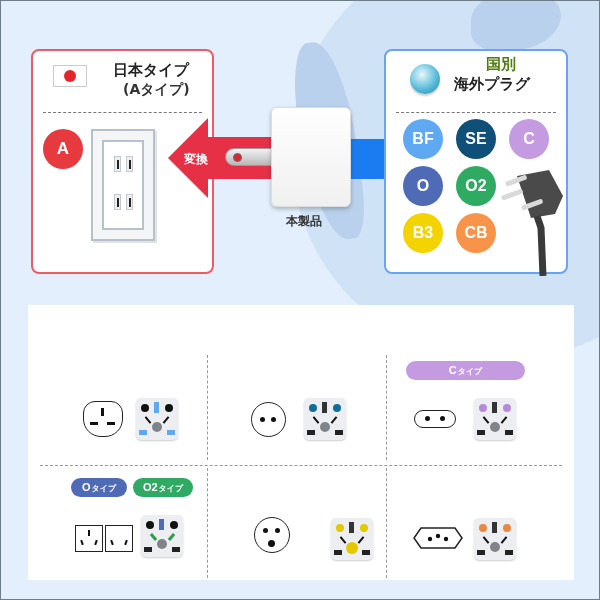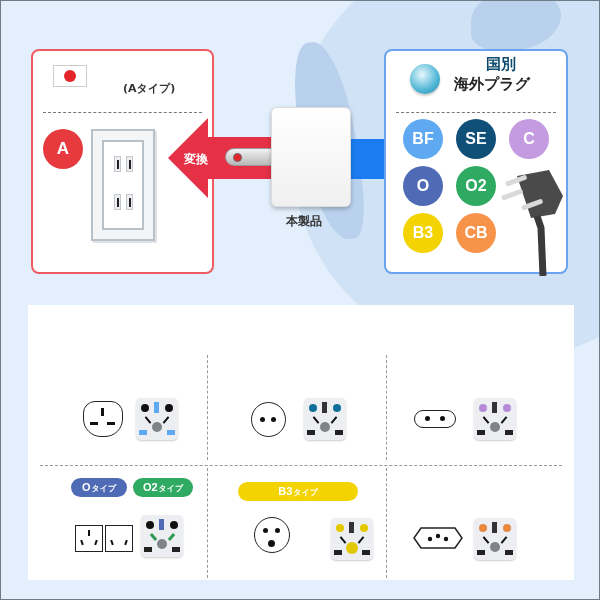--- a/index.html
+++ b/index.html
@@ -11,39 +11,39 @@
   .land.l2 { left: 470px; top: -10px; width: 90px; height: 60px; border-radius: 50% 40% 60% 30%; }
 
   .panel { position: absolute; background: #fff; border-radius: 8px; border: 2px solid; }
   .panel.japan { left: 30px; top: 48px; width: 183px; height: 225px; border-color: #ef5b62; }
   .panel.intl { left: 383px; top: 48px; width: 184px; height: 225px; border-color: #6aa3f0; }
   .panel .divider { position: absolute; left: 10px; right: 10px; top: 61px; border-top: 1px dashed #777; }
 
   .flag { position: absolute; left: 20px; top: 14px; width: 34px; height: 22px; border: 1px solid #ccc; background: #fff; }
   .flag .sun { position: absolute; left: 10px; top: 4px; width: 12px; height: 12px; border-radius: 50%; background: #e3242b; }
   .jp-title { position: absolute; left: 80px; top: 10px; font-size: 15px; font-weight: bold; color: #222; }
-  .jp-sub { position: absolute; left: 90px; top: 30px; font-size: 11px; font-weight: bold; color: #333; }
+  .jp-sub { position: absolute; left: 90px; top: 30px; font-size: 14px; font-weight: bold; color: #333; }
   .badge-a { position: absolute; left: 10px; top: 78px; width: 40px; height: 40px; border-radius: 50%; background: #e63a3f; color: #fff; font-weight: bold; font-size: 17px; text-align: center; line-height: 40px; font-family: "Liberation Sans", sans-serif; }
   .outlet { position: absolute; left: 58px; top: 78px; width: 64px; height: 112px; border: 2px solid #b8c0c8; background: #f4f5f7; box-shadow: 2px 2px 0 #dfe3e7; }
   .outlet .inner { position: absolute; left: 9px; top: 9px; width: 42px; height: 90px; border: 2px solid #b8c0c8; background: #fff; }
   .slot { position: absolute; width: 7px; height: 16px; background: #eceef1; border: 1px solid #c4c9ce; }
   .slot::after { content: ""; position: absolute; left: 2px; top: 3px; width: 2px; height: 9px; background: #222; }
 
   .arrow-red { position: absolute; left: 167px; top: 117px; width: 110px; height: 80px; }
   .arrow-red .shaft { position: absolute; left: 36px; top: 19px; width: 74px; height: 42px; background: #e63046; }
   .arrow-red .head { position: absolute; left: 0; top: 0; width: 0; height: 0; border-top: 40px solid transparent; border-bottom: 40px solid transparent; border-right: 40px solid #e63046; }
   .arrow-label { position: absolute; left: 183px; top: 150px; color: #fff; font-weight: bold; font-size: 12px; }
   .blue-bar { position: absolute; left: 350px; top: 138px; width: 36px; height: 40px; background: #1a7cf0; }
   .prong { position: absolute; left: 224px; top: 147px; width: 50px; height: 18px; background: linear-gradient(#f2f2f2, #b8b8b8); border-radius: 9px 3px 3px 9px; border: 1px solid #999; }
   .prong .hole { position: absolute; left: 7px; top: 4px; width: 9px; height: 9px; border-radius: 50%; background: #e3242b; border: 1px solid #666; }
   .adapter { position: absolute; left: 270px; top: 106px; width: 80px; height: 100px; background: linear-gradient(#ffffff, #f0f0f0); border-radius: 6px; box-shadow: 0 2px 4px rgba(0,0,0,0.25); border: 1px solid #ddd; }
   .adapter-label { position: absolute; left: 285px; top: 212px; font-size: 12px; font-weight: bold; color: #333; }
 
   .globe-icon { position: absolute; left: 24px; top: 13px; width: 30px; height: 30px; border-radius: 50%; background: radial-gradient(circle at 40% 35%, #e7f7fd, #4fb6d6 60%, #2c88a8); box-shadow: 0 2px 2px rgba(0,0,0,0.2); }
-  .intl-title1 { position: absolute; left: 100px; top: 4px; font-size: 15px; font-weight: bold; color: #0c4a6e; }
+  .intl-title1 { position: absolute; left: 100px; top: 4px; font-size: 15px; font-weight: bold; color: #4d7c0f; }
   .intl-title2 { position: absolute; left: 68px; top: 24px; font-size: 15px; font-weight: bold; color: #222; }
   .pbadge { position: absolute; width: 40px; height: 40px; border-radius: 50%; color: #fff; font-weight: bold; font-size: 16px; text-align: center; line-height: 40px; font-family: "Liberation Sans", sans-serif; }
   .cord { position: absolute; left: 111px; top: 115px; width: 70px; height: 110px; }
 
   .table-card { position: absolute; left: 27px; top: 304px; width: 546px; height: 275px; background: #fff; }
   .table-title { position: absolute; left: 0; right: 0; top: 13px; text-align: center; font-size: 17px; color: #5aa8ec; }
   .vdiv { position: absolute; border-left: 1px dashed #999; }
   .hdiv { position: absolute; border-top: 1px dashed #999; }
   .pill { position: absolute; height: 19px; border-radius: 10px; color: #fff; font-weight: bold; font-size: 11px; text-align: center; line-height: 19px; font-family: "Liberation Sans", sans-serif; }
   .pill small { font-size: 8px; margin-left: 1px; }
@@ -63,20 +63,21 @@
 
 <div class="canvas">
   <div class="globe-bg"></div>
   <div class="land l1"></div>
   <div class="land l2"></div>
 
   <div class="panel japan">
     <div class="flag">
         <div class="sun"></div>
       </div>
+    <div class="jp-title">日本タイプ</div>
     <div class="jp-sub">(Aタイプ)</div>
     <div class="divider"></div>
     <div class="badge-a">A</div>
     <div class="outlet">
       <div class="inner">
         <div class="slot" style="left:10px;top:14px;"></div>
         <div class="slot" style="left:22px;top:14px;"></div>
         <div class="slot" style="left:10px;top:52px;"></div>
         <div class="slot" style="left:22px;top:52px;"></div>
       </div>
@@ -147,20 +148,21 @@
       <div class="c" style="left:5px;top:6px;background:#0f6f98;"></div>
         <div class="c" style="left:29px;top:6px;background:#0f6f98;"></div>
       <div class="mid"></div>
         <div class="tL"></div>
         <div class="tR"></div>
         <div class="knob"></div>
       <div class="sq" style="left:3px;"></div>
         <div class="sq" style="left:31px;"></div>
     </div>
 
+    <div class="pill" style="left:378px;top:56px;width:119px;background:#c49be0;"><span>C</span><small>タイプ</small></div>
     <div class="shape" style="left:386px;top:105px;width:42px;height:18px;border-radius:9px;">
       <div class="dot" style="left:10px;top:5px;"></div>
         <div class="dot" style="left:25px;top:5px;"></div>
     </div>
     <div class="uni" style="left:446px;top:93px;">
       <div class="c" style="left:5px;top:6px;background:#b68ad6;"></div>
         <div class="c" style="left:29px;top:6px;background:#b68ad6;"></div>
       <div class="mid"></div>
         <div class="tL"></div>
         <div class="tR"></div>
@@ -184,21 +186,20 @@
       <div class="c" style="left:5px;top:6px;background:#111;"></div>
         <div class="c" style="left:29px;top:6px;background:#111;"></div>
       <div class="mid" style="background:#4f6bb5;"></div>
       <div class="tL" style="background:#2e9a52;width:3px;"></div>
         <div class="tR" style="background:#2e9a52;width:3px;"></div>
         <div class="knob"></div>
       <div class="sq" style="left:3px;"></div>
         <div class="sq" style="left:31px;"></div>
     </div>
 
-    <div class="pill" style="left:210px;top:177px;width:120px;background:#f3d300;"><span>B3</span><small>タイプ</small></div>
     <div class="shape" style="left:226px;top:212px;width:36px;height:36px;border-radius:50%;">
       <div class="dot" style="left:8px;top:10px;"></div>
         <div class="dot" style="left:20px;top:10px;"></div>
       <div class="dot" style="left:13px;top:22px;width:7px;height:7px;"></div>
     </div>
     <div class="uni" style="left:303px;top:213px;">
       <div class="c" style="left:5px;top:6px;background:#e3c800;"></div>
         <div class="c" style="left:29px;top:6px;background:#e3c800;"></div>
       <div class="mid"></div>
         <div class="tL"></div>

